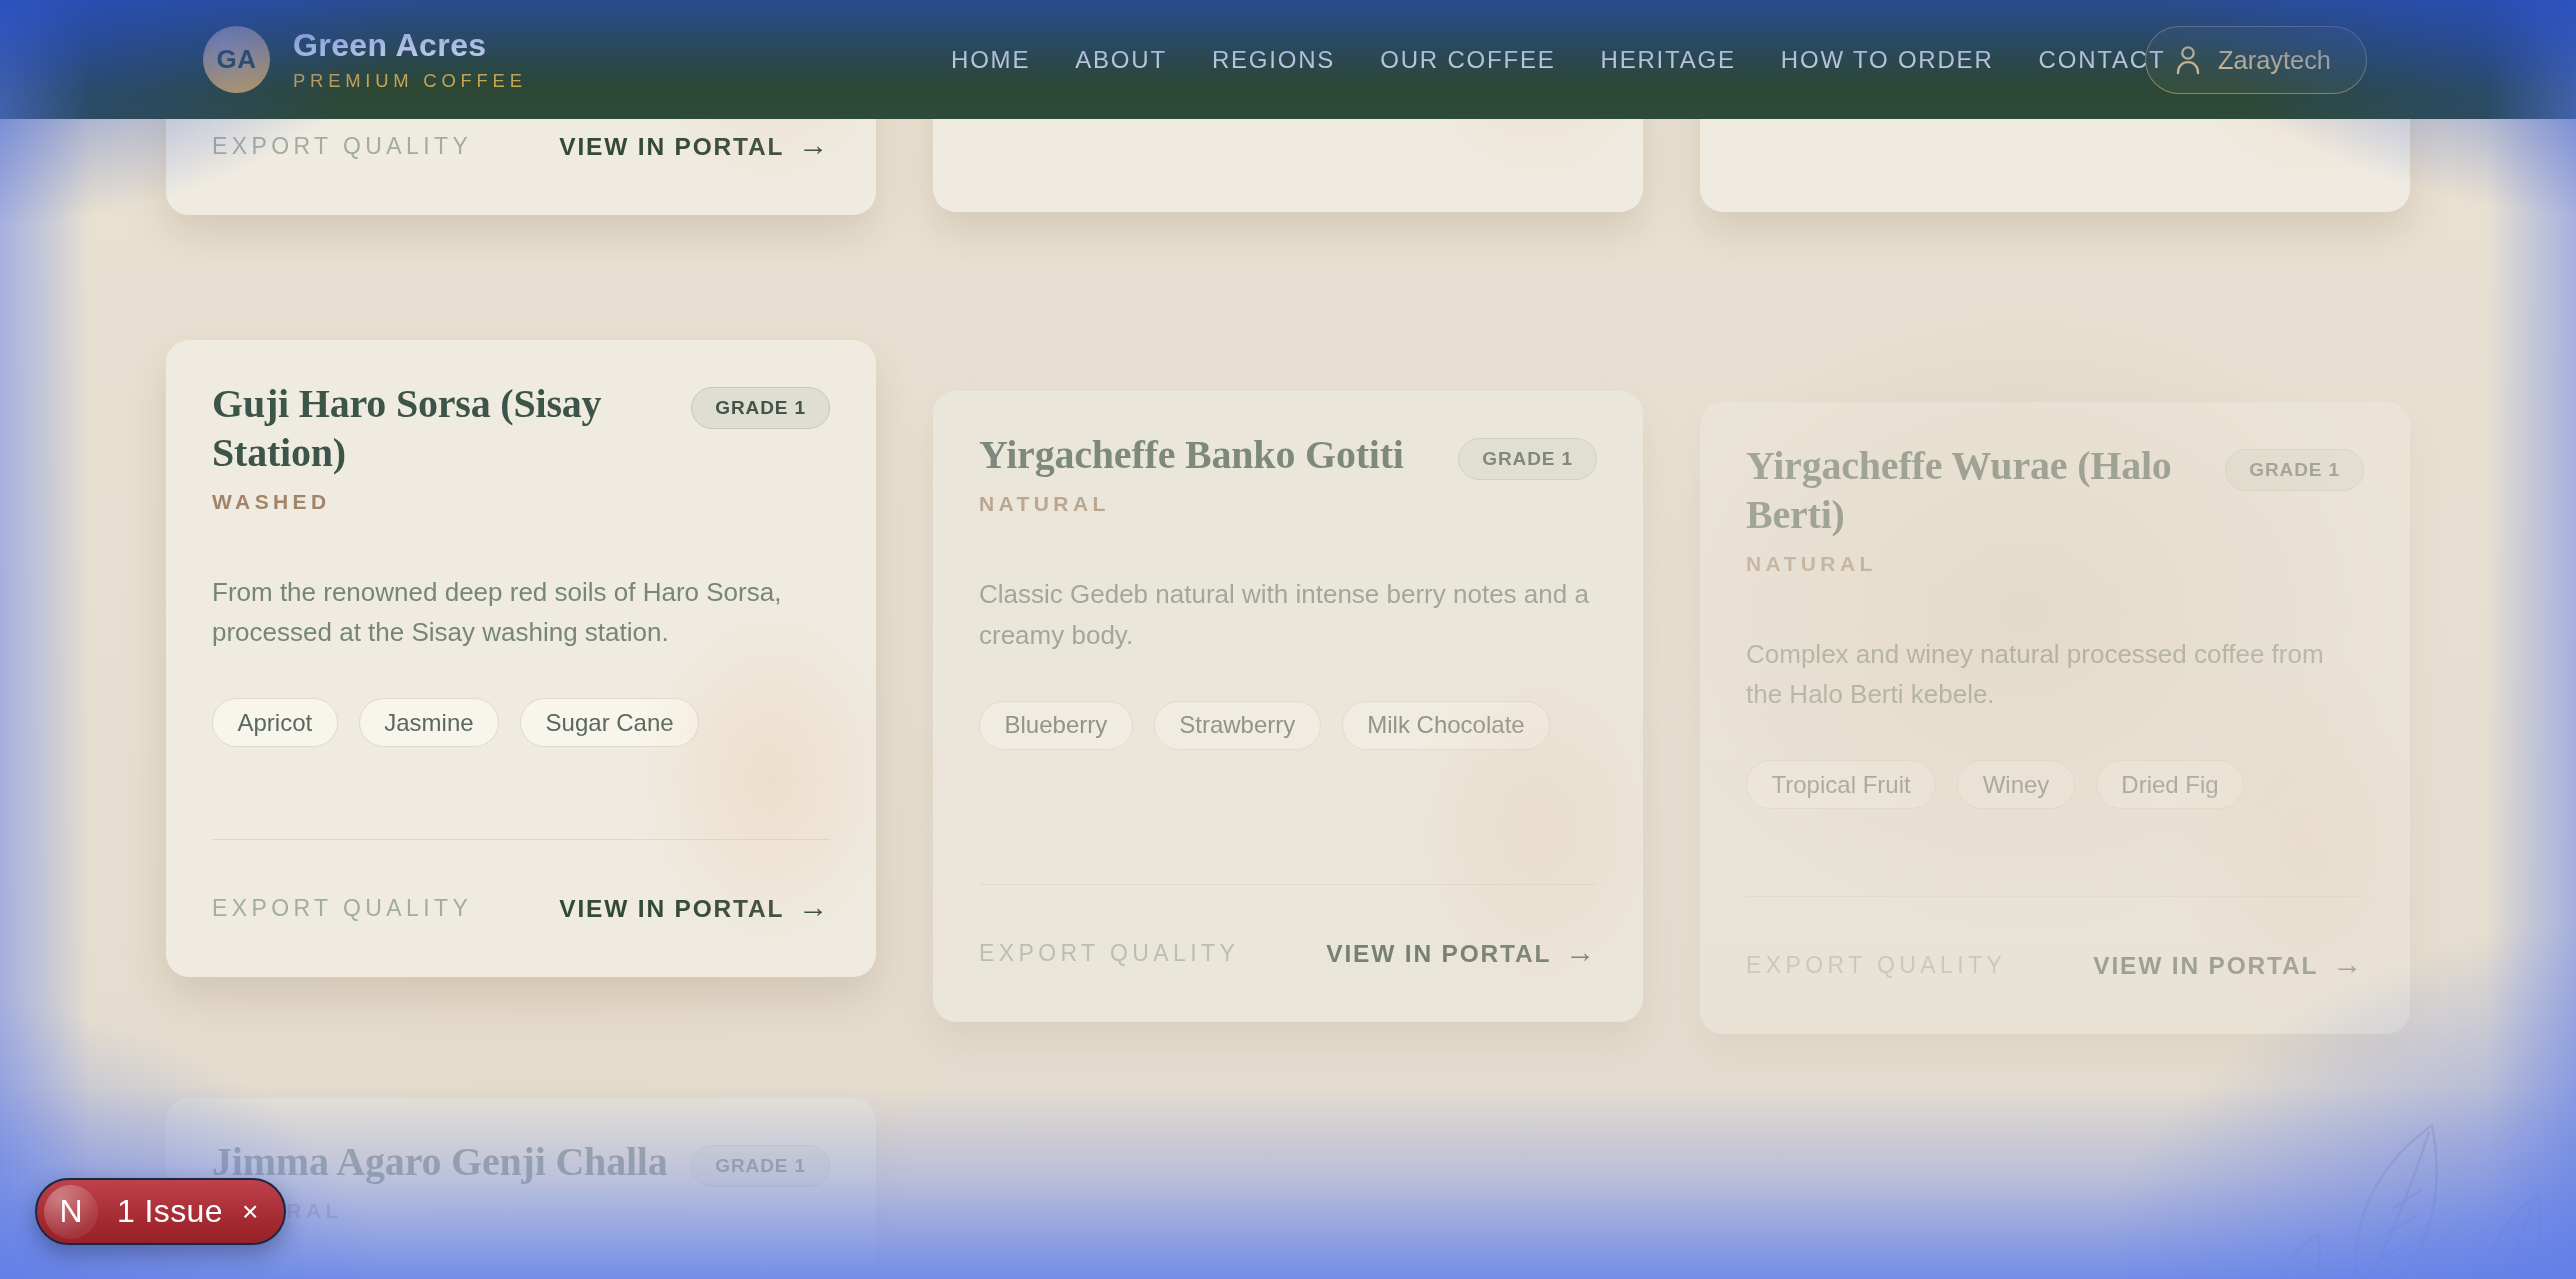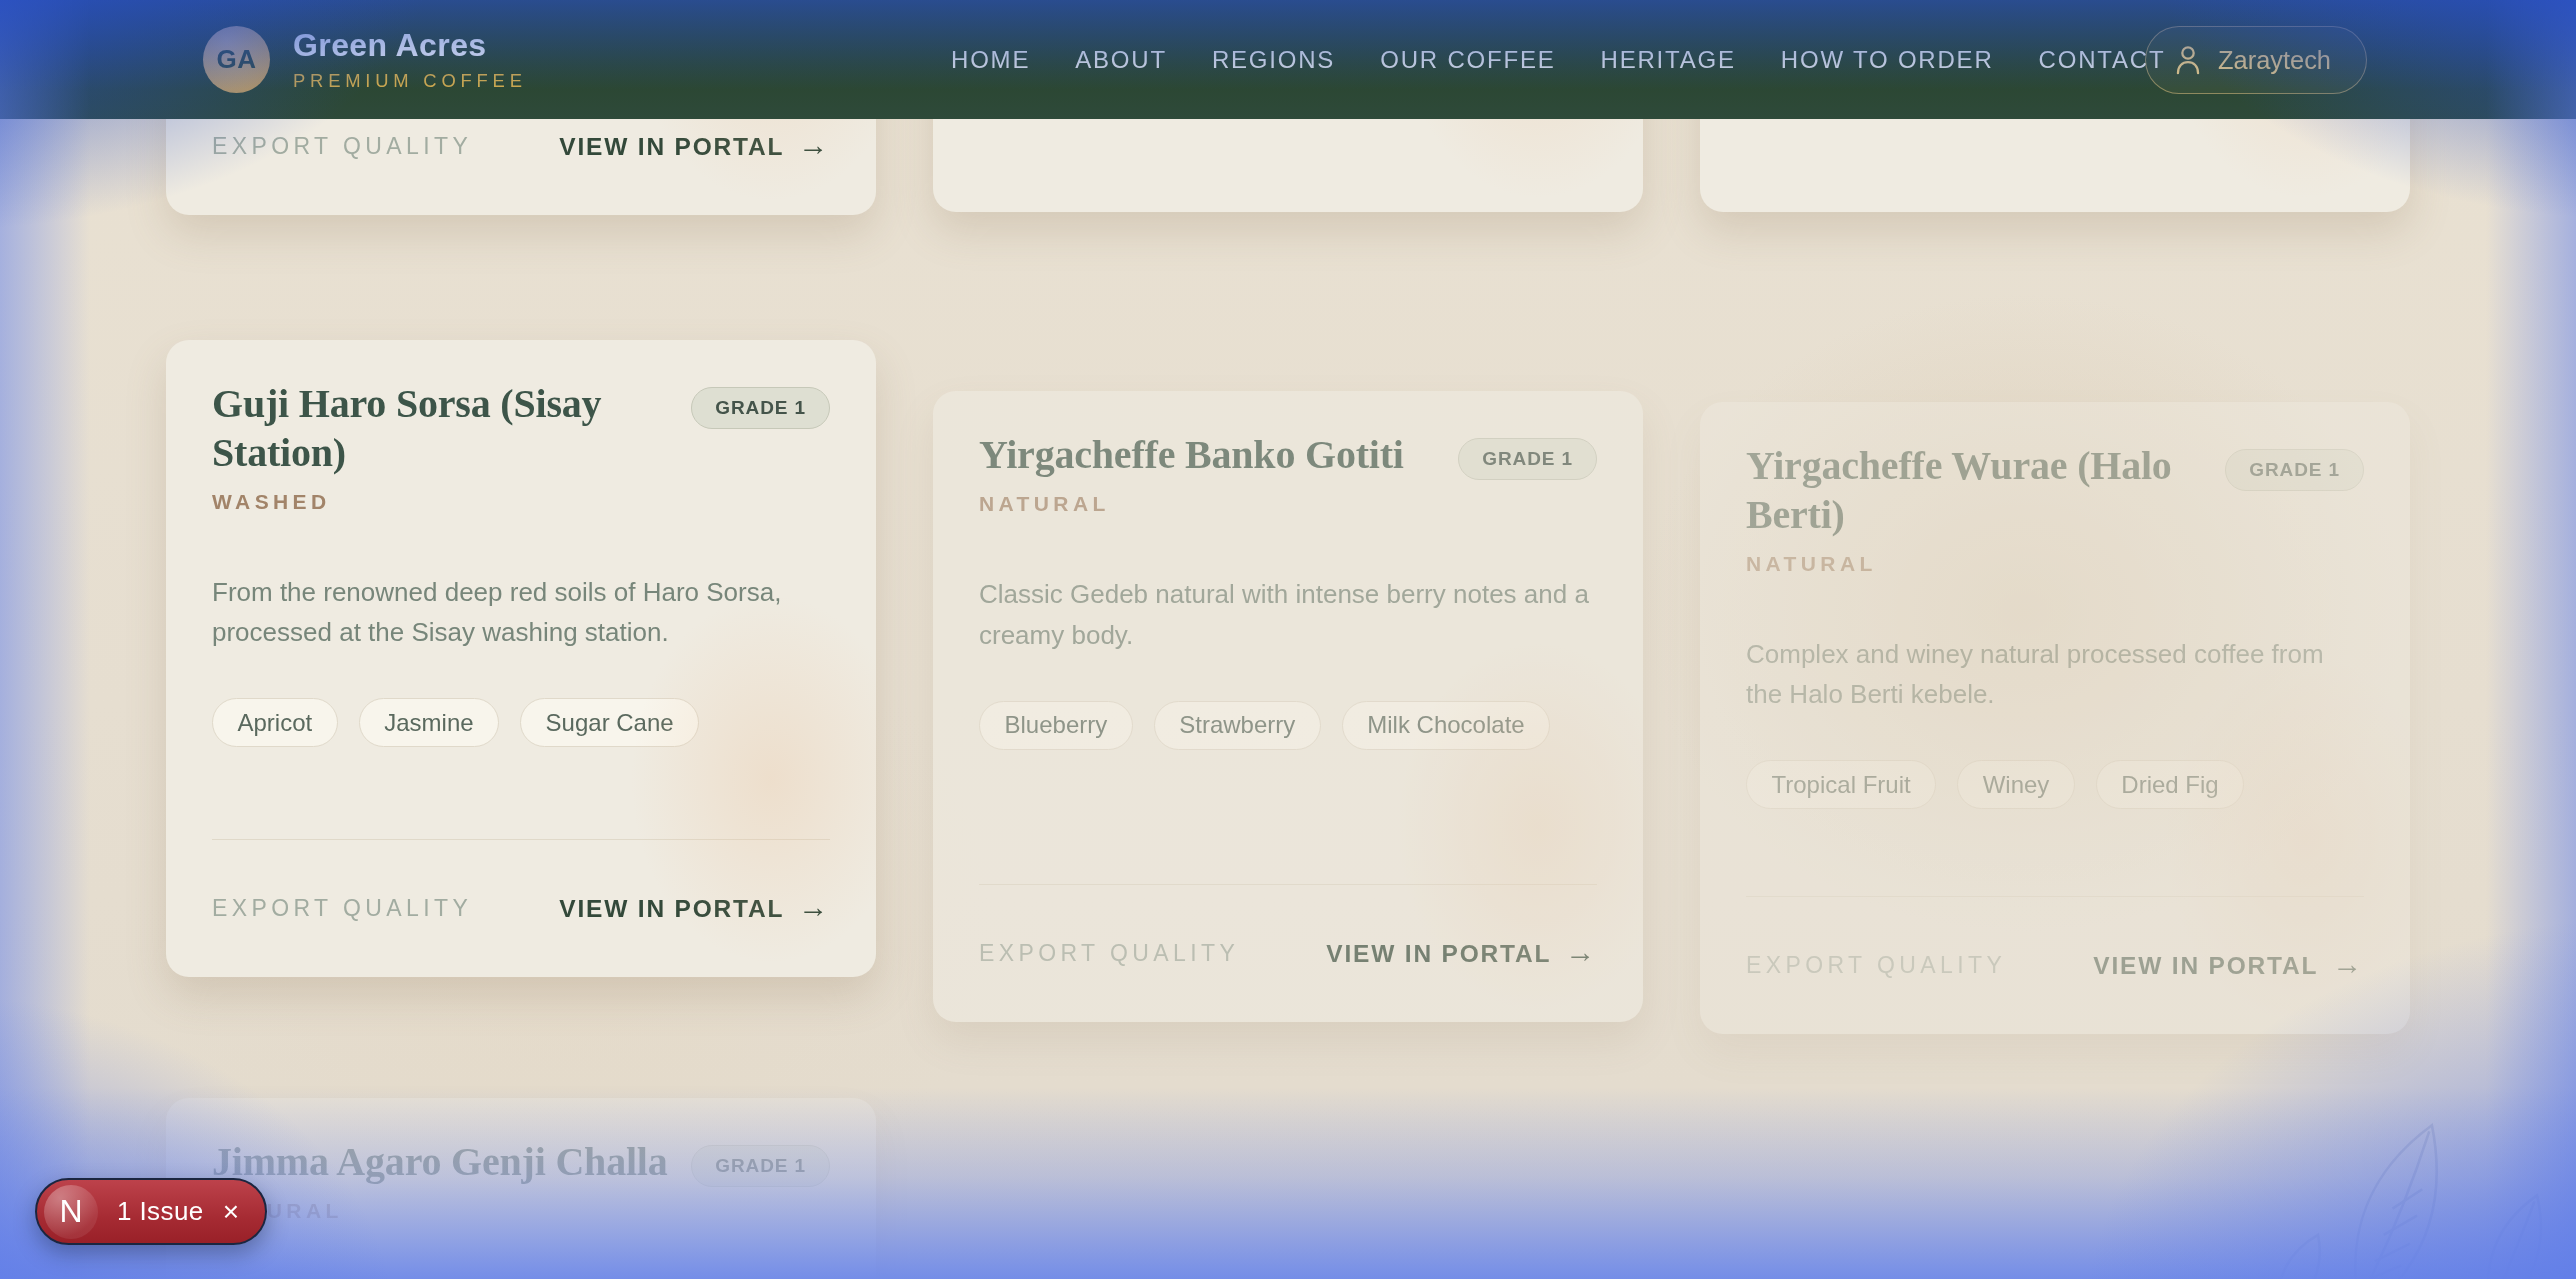--- a/index.html
+++ b/index.html
@@ -92,21 +92,21 @@
 
   
   .issue-badge { position:absolute; left:35px; top:1178px; z-index:40; height:67px;
     padding:0 26px 0 7px; display:flex; align-items:center; gap:19px; border-radius:875px;
     background:linear-gradient(180deg, #bd424b 0%, #a62b33 60%, #992028 100%);
     border:2.6px solid #1b2640; box-shadow:0 8.8px 21px rgba(15,25,55,.35); cursor:pointer; }
   .issue-logo { width:54px; height:54px; border-radius:50%;
     background:radial-gradient(circle at 30% 25%, rgba(255,255,255,.35), rgba(255,255,255,.08) 70%);
     display:flex; align-items:center; justify-content:center;
     color:#fff; font-size:32px; font-weight:500; }
-  .issue-label { color:#fff; font-size:26px; font-weight:500; letter-spacing:0.4px; white-space:nowrap; }
+  .issue-label { color:#fff; font-size:32px; font-weight:500; letter-spacing:0.4px; white-space:nowrap; }
   .issue-close { color:#fff; font-size:28px; font-weight:400; line-height:1; cursor:pointer; }
 </style>
 </head>
 <body>
 
 <div class="viewport">
 
   <div class="bg-wash"></div>
 
   <div class="leaf-art">

